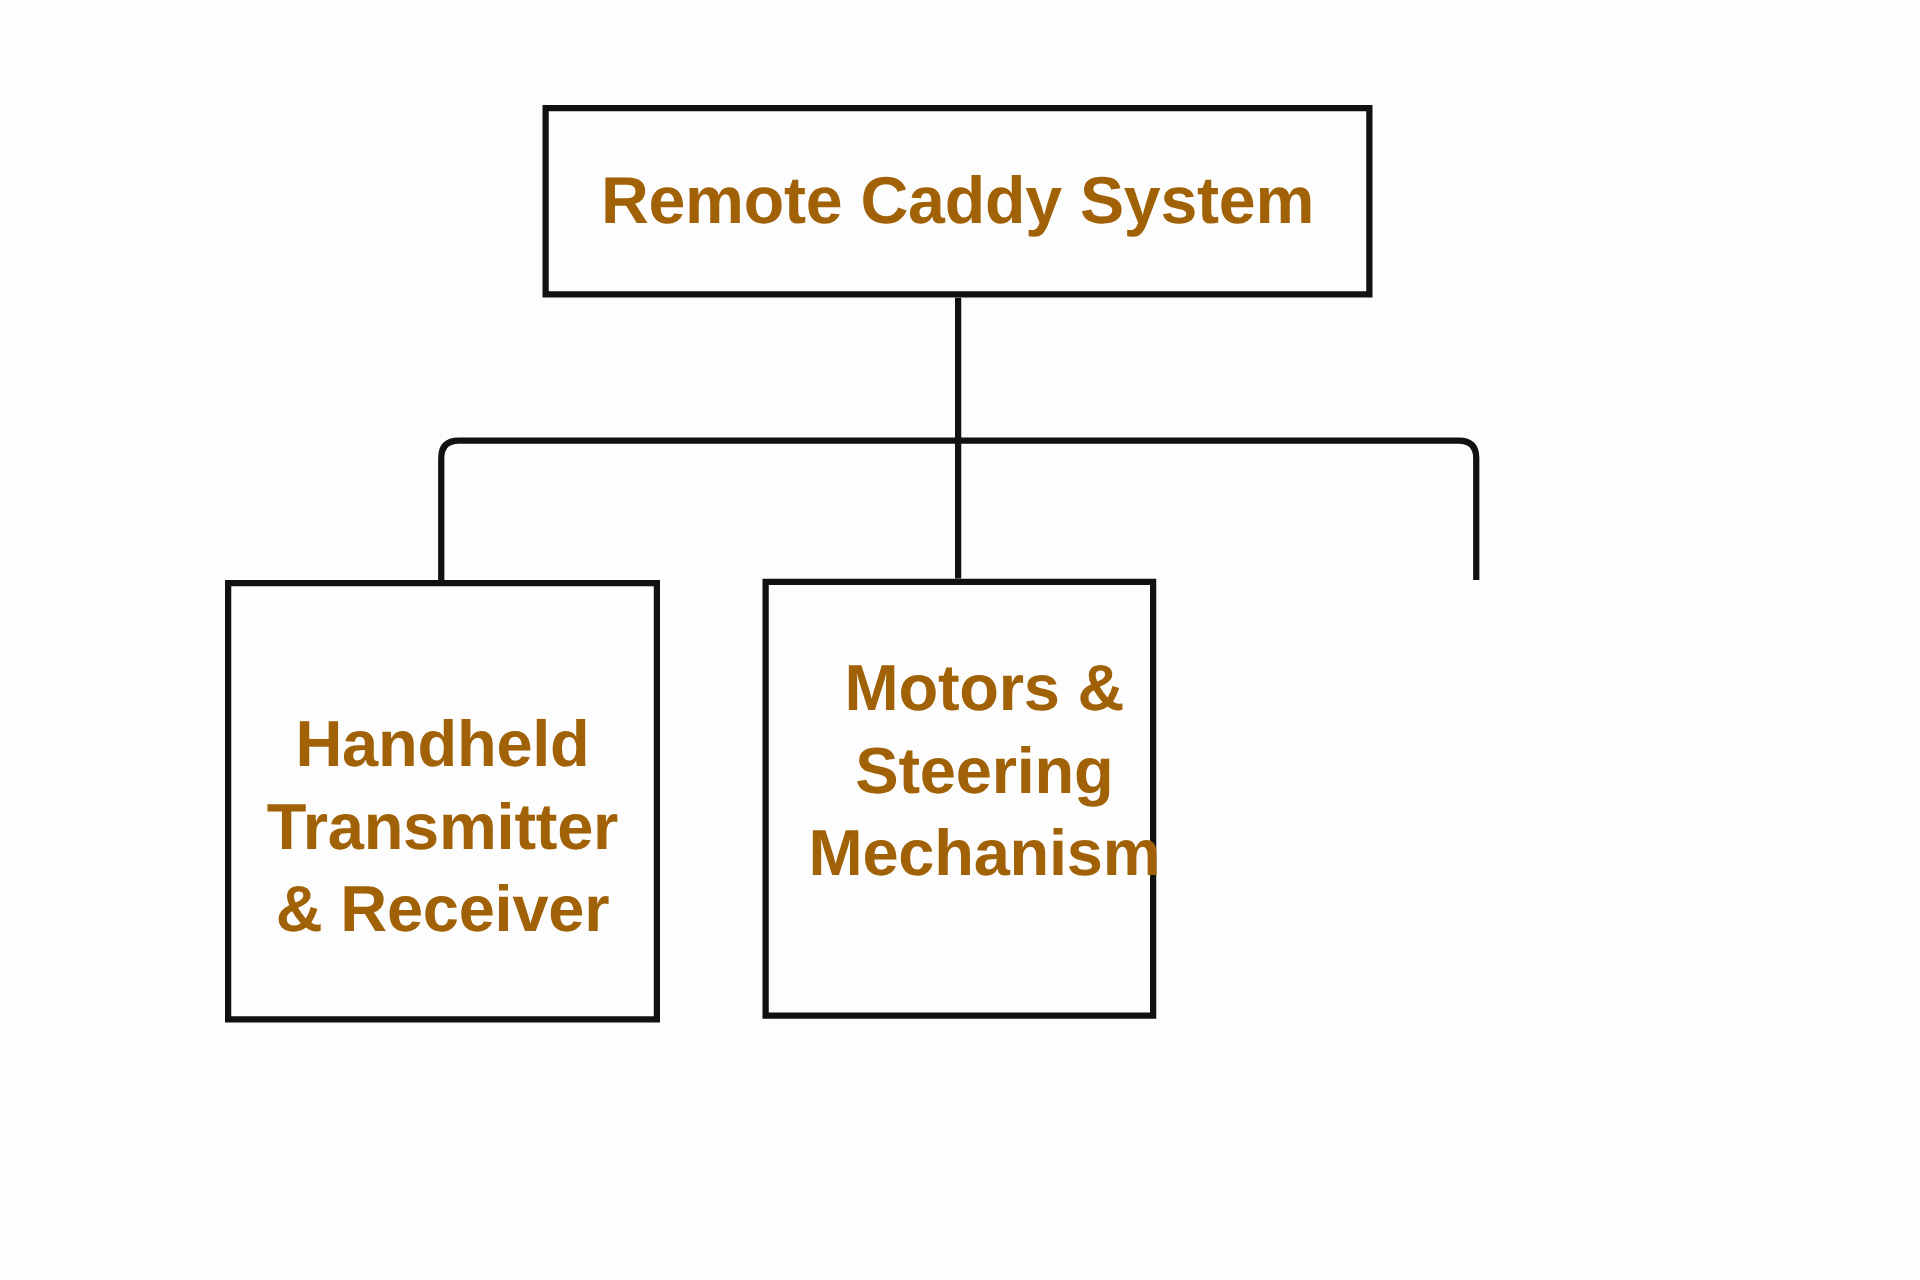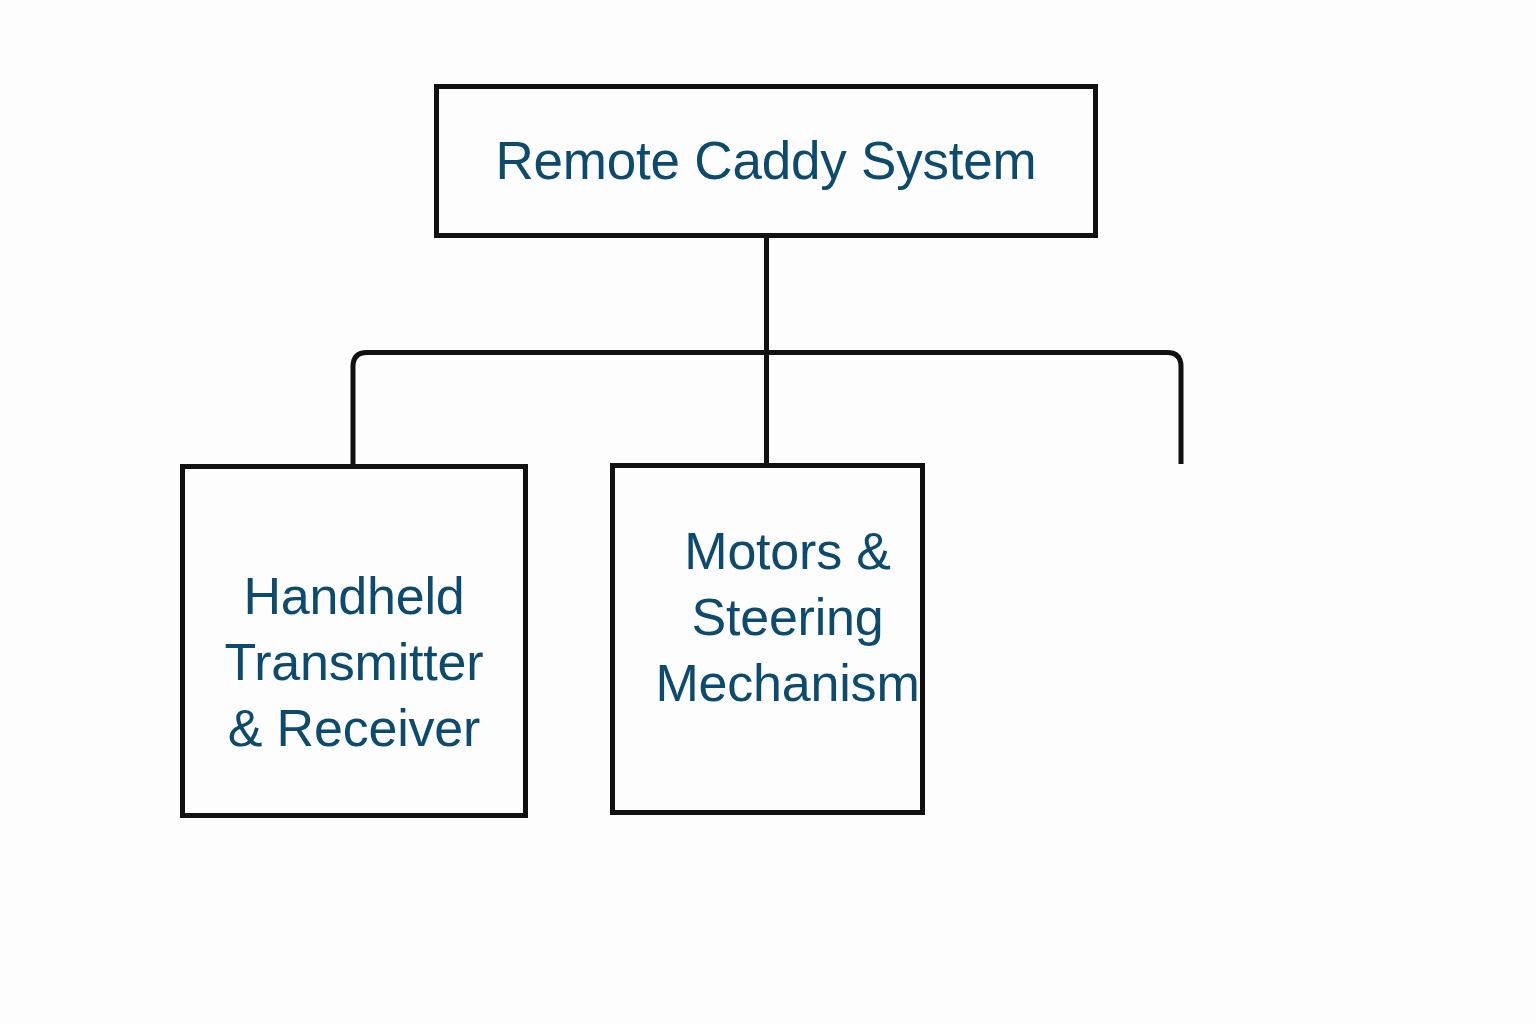--- a/index.html
+++ b/index.html
@@ -28,22 +28,22 @@
   }
   .node-box {
     position: absolute;
     box-sizing: border-box;
     border: 5px solid #111111;
     background: #fdfdfd;
     display: flex;
     justify-content: center;
   }
   .node-label {
-    font-weight: normal;
-    color: #0c4a6e;
+    font-weight: bold;
+    color: #a16207;
     text-align: center;
     line-height: 66px;
     letter-spacing: -0.2px;
     white-space: pre-line;
   }
 
   
   #node-root {
     left: 434px;
     top: 84px;

